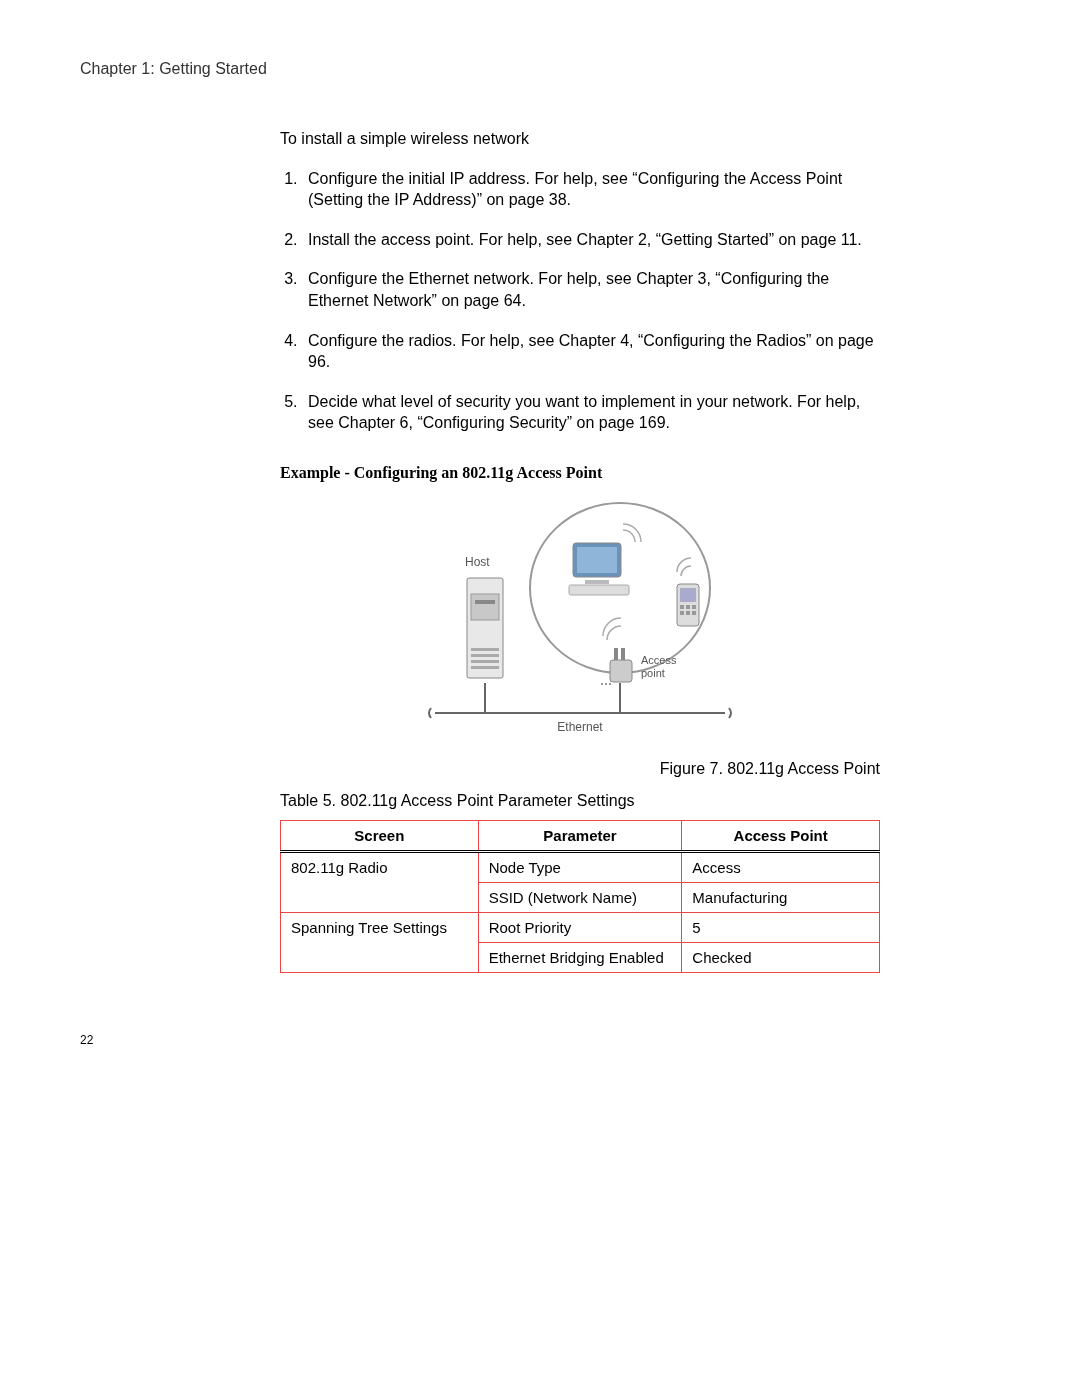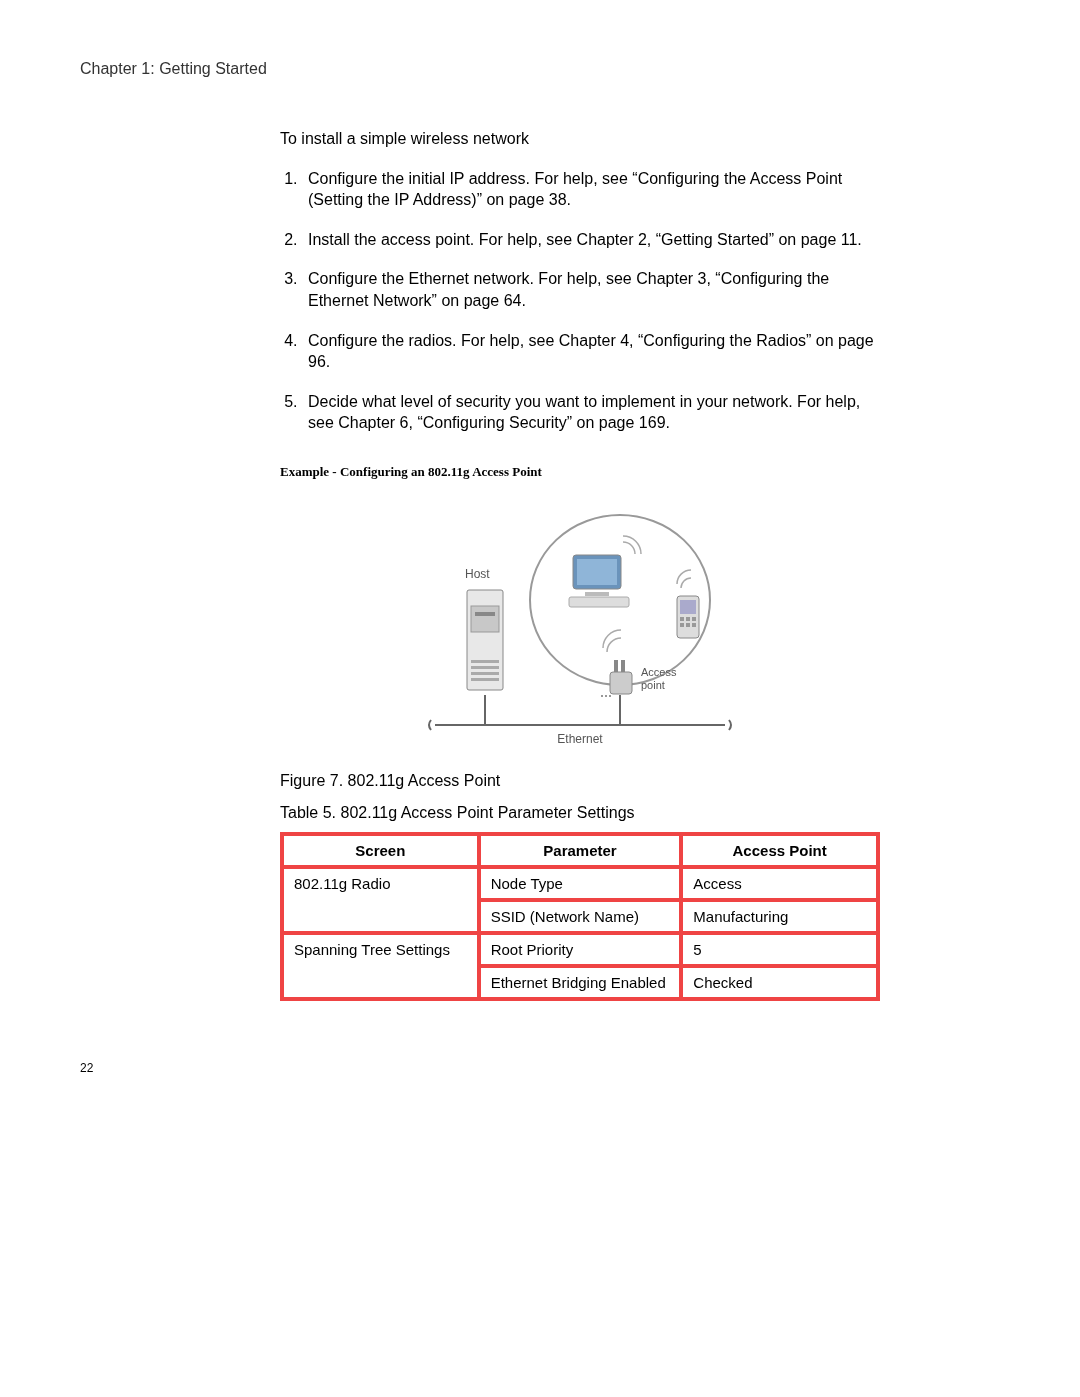--- a/index.html
+++ b/index.html
@@ -30,43 +30,43 @@
     margin: 0 0 30px 0;
   }
   ol.steps li {
     margin-bottom: 18px;
     line-height: 1.35;
     padding-left: 6px;
   }
   .section-heading {
     font-family: "Times New Roman", Times, serif;
     font-weight: bold;
-    font-size: 13px;
+    font-size: 16px;
     margin-top: 30px;
-    margin-bottom: 20px;
+    margin-bottom: 6px;
   }
   .figure-wrap {
     text-align: center;
     margin-bottom: 12px;
   }
   .figure-caption {
-    text-align: left;
+    text-align: right;
     margin: 18px 0 14px 0;
   }
   .table-caption {
     text-align: left;
     margin-bottom: 10px;
   }
   table.param {
     border-collapse: collapse;
     width: 100%;
     table-layout: fixed;
   }
   table.param th, table.param td {
-    border: 4px solid #ef4444;
+    border: 1px solid #ef4444;
     padding: 6px 10px;
     vertical-align: top;
     text-align: left;
     font-size: 15px;
   }
   table.param th {
     font-weight: bold;
     text-align: center;
     border-bottom: 3px double #000;
   }

